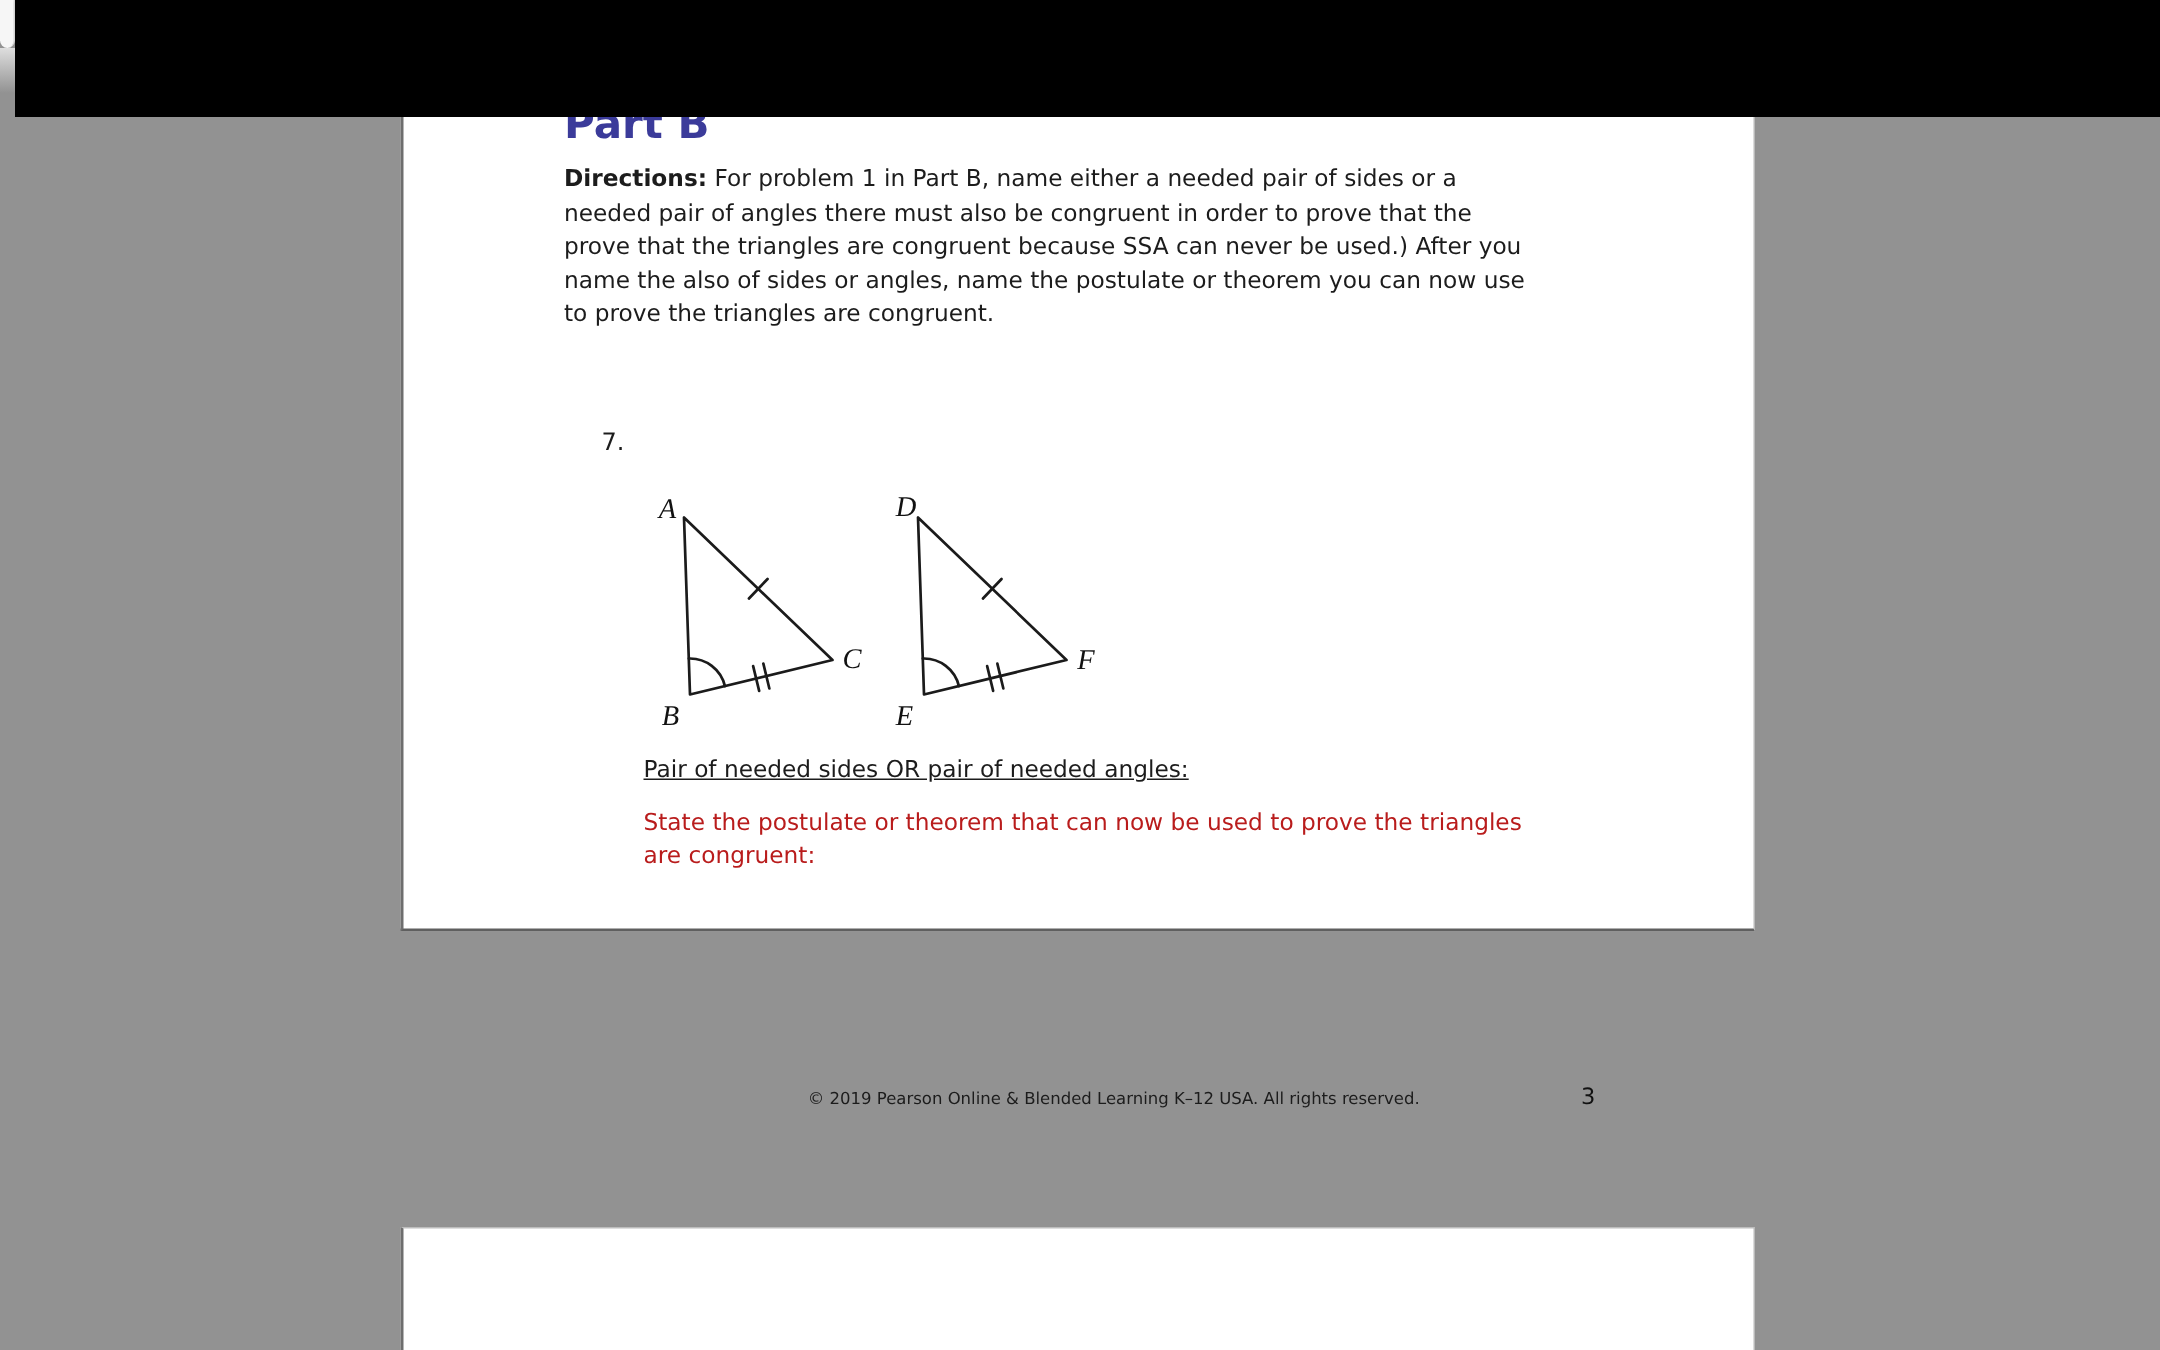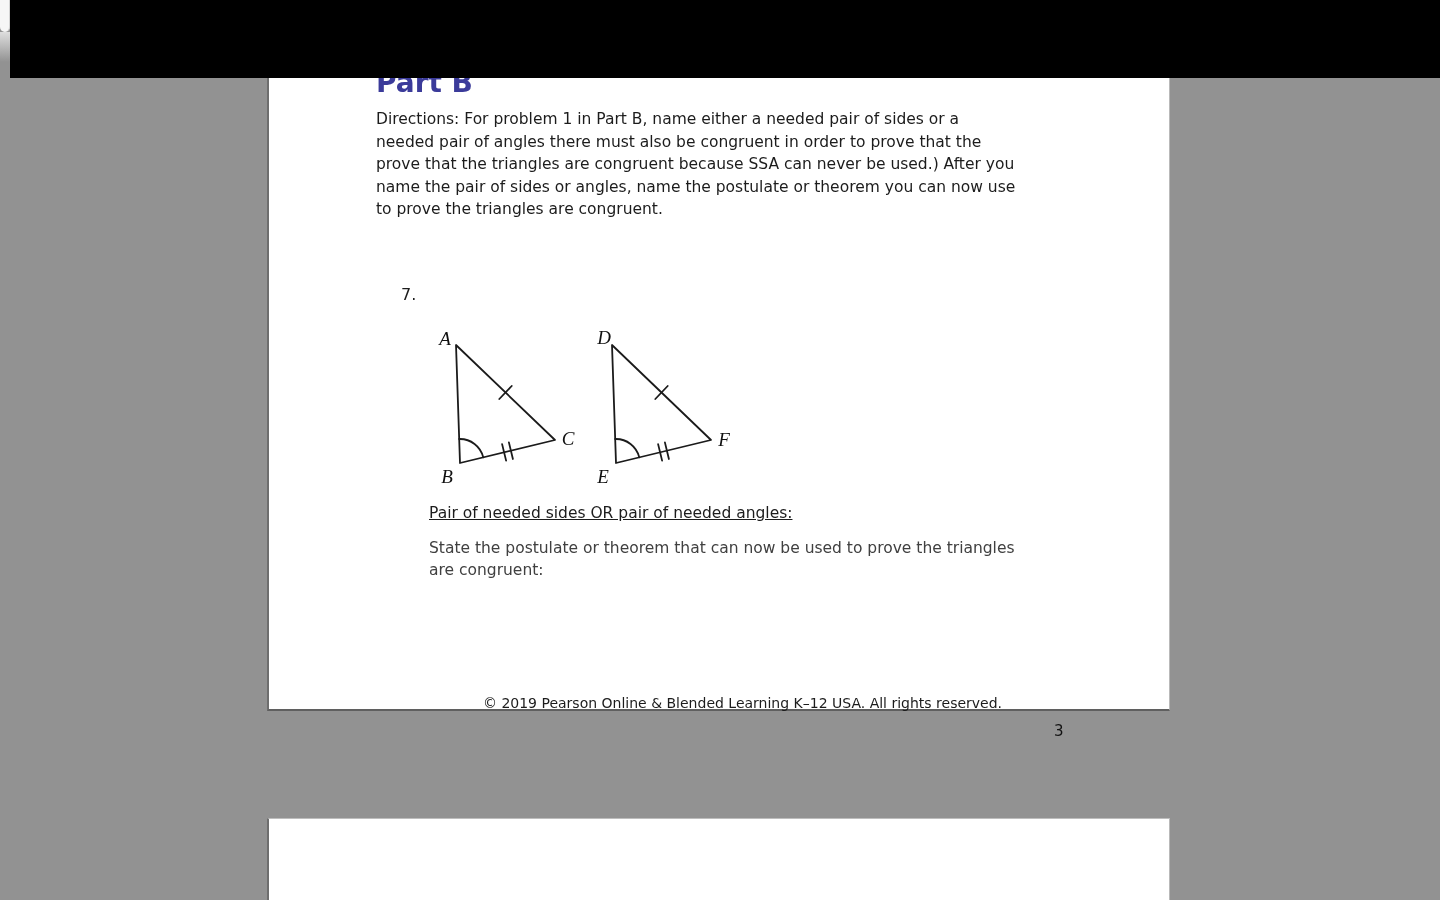--- a/index.html
+++ b/index.html
@@ -54,21 +54,21 @@
     position: absolute;
     left: 267px;
     width: 903px;
     background: #ffffff;
     border-left: 2px solid #6e6e6e;
     border-right: 1px solid #b9b9b9;
     z-index: 1;
   }
   .page-1 {
     top: 0;
-    height: 711px;
+    height: 621px;
     border-bottom: 2px solid #5f5f5f;
   }
   .page-2 {
     top: 818px;
     height: 82px;
     border-top: 1px solid #bdbdbd;
   }
 
   .heading {
     position: absolute;
@@ -80,21 +80,21 @@
   }
 
   .directions {
     position: absolute;
     left: 107px; top: 108px;
     width: 700px;
     font-size: 15.5px;
     line-height: 22.5px;
     color: #1c1c1c;
   }
-  .directions strong { font-weight: normal; }
+  .directions strong { font-weight: bold; }
 
   .problem-number {
     position: absolute;
     left: 132px; top: 285px;
     font-size: 16px;
     color: #1c1c1c;
   }
 
   .figure {
     position: absolute;
@@ -122,28 +122,28 @@
     left: 160px; top: 504px;
     font-size: 15.5px;
     color: #1c1c1c;
     text-decoration: underline;
   }
   .prompt-postulate {
     position: absolute;
     left: 160px; top: 537px;
     font-size: 15.5px;
     line-height: 22.4px;
-    color: #404040;
+    color: #b91c1c;
   }
 
   .footer-copyright {
     position: absolute;
-    left: 0; right: 0; top: 695px;
+    left: 0; right: 0; top: 726px;
     text-align: center;
-    font-size: 14px;
+    font-size: 11px;
     color: #1c1c1c;
     margin-left: 47px;
   }
   .footer-page-number {
     position: absolute;
     left: 785px; top: 722px;
     font-size: 15px;
     color: #111111;
   }
 </style>
@@ -160,21 +160,21 @@
   <div class="top-bar"></div>
 
   <div class="page page-1">
 
     <div class="heading">Part B</div>
 
     <div class="directions">
       <div><strong>Directions:</strong> <span>For problem 1 in Part B, name either a needed pair of sides or a</span></div>
       <div>needed pair of angles there must also be congruent in order to prove that the</div>
       <div>prove that the triangles are congruent because SSA can never be used.) After you</div>
-      <div>name the pair of sides or angles, name the postulate or theorem you can now use</div>
+      <div>name the also of sides or angles, name the postulate or theorem you can now use</div>
       <div>to prove the triangles are congruent.</div>
     </div>
 
     <div class="problem-number">7.</div>
 
     <div class="figure">
       <svg viewBox="422 322 320 168" xmlns="http://www.w3.org/2000/svg">
         <g>
           <path d="M 454 345 L 458 463 L 553 440 Z"></path>
           <path d="M 497.3 399.0 L 509.7 386.0"></path>

